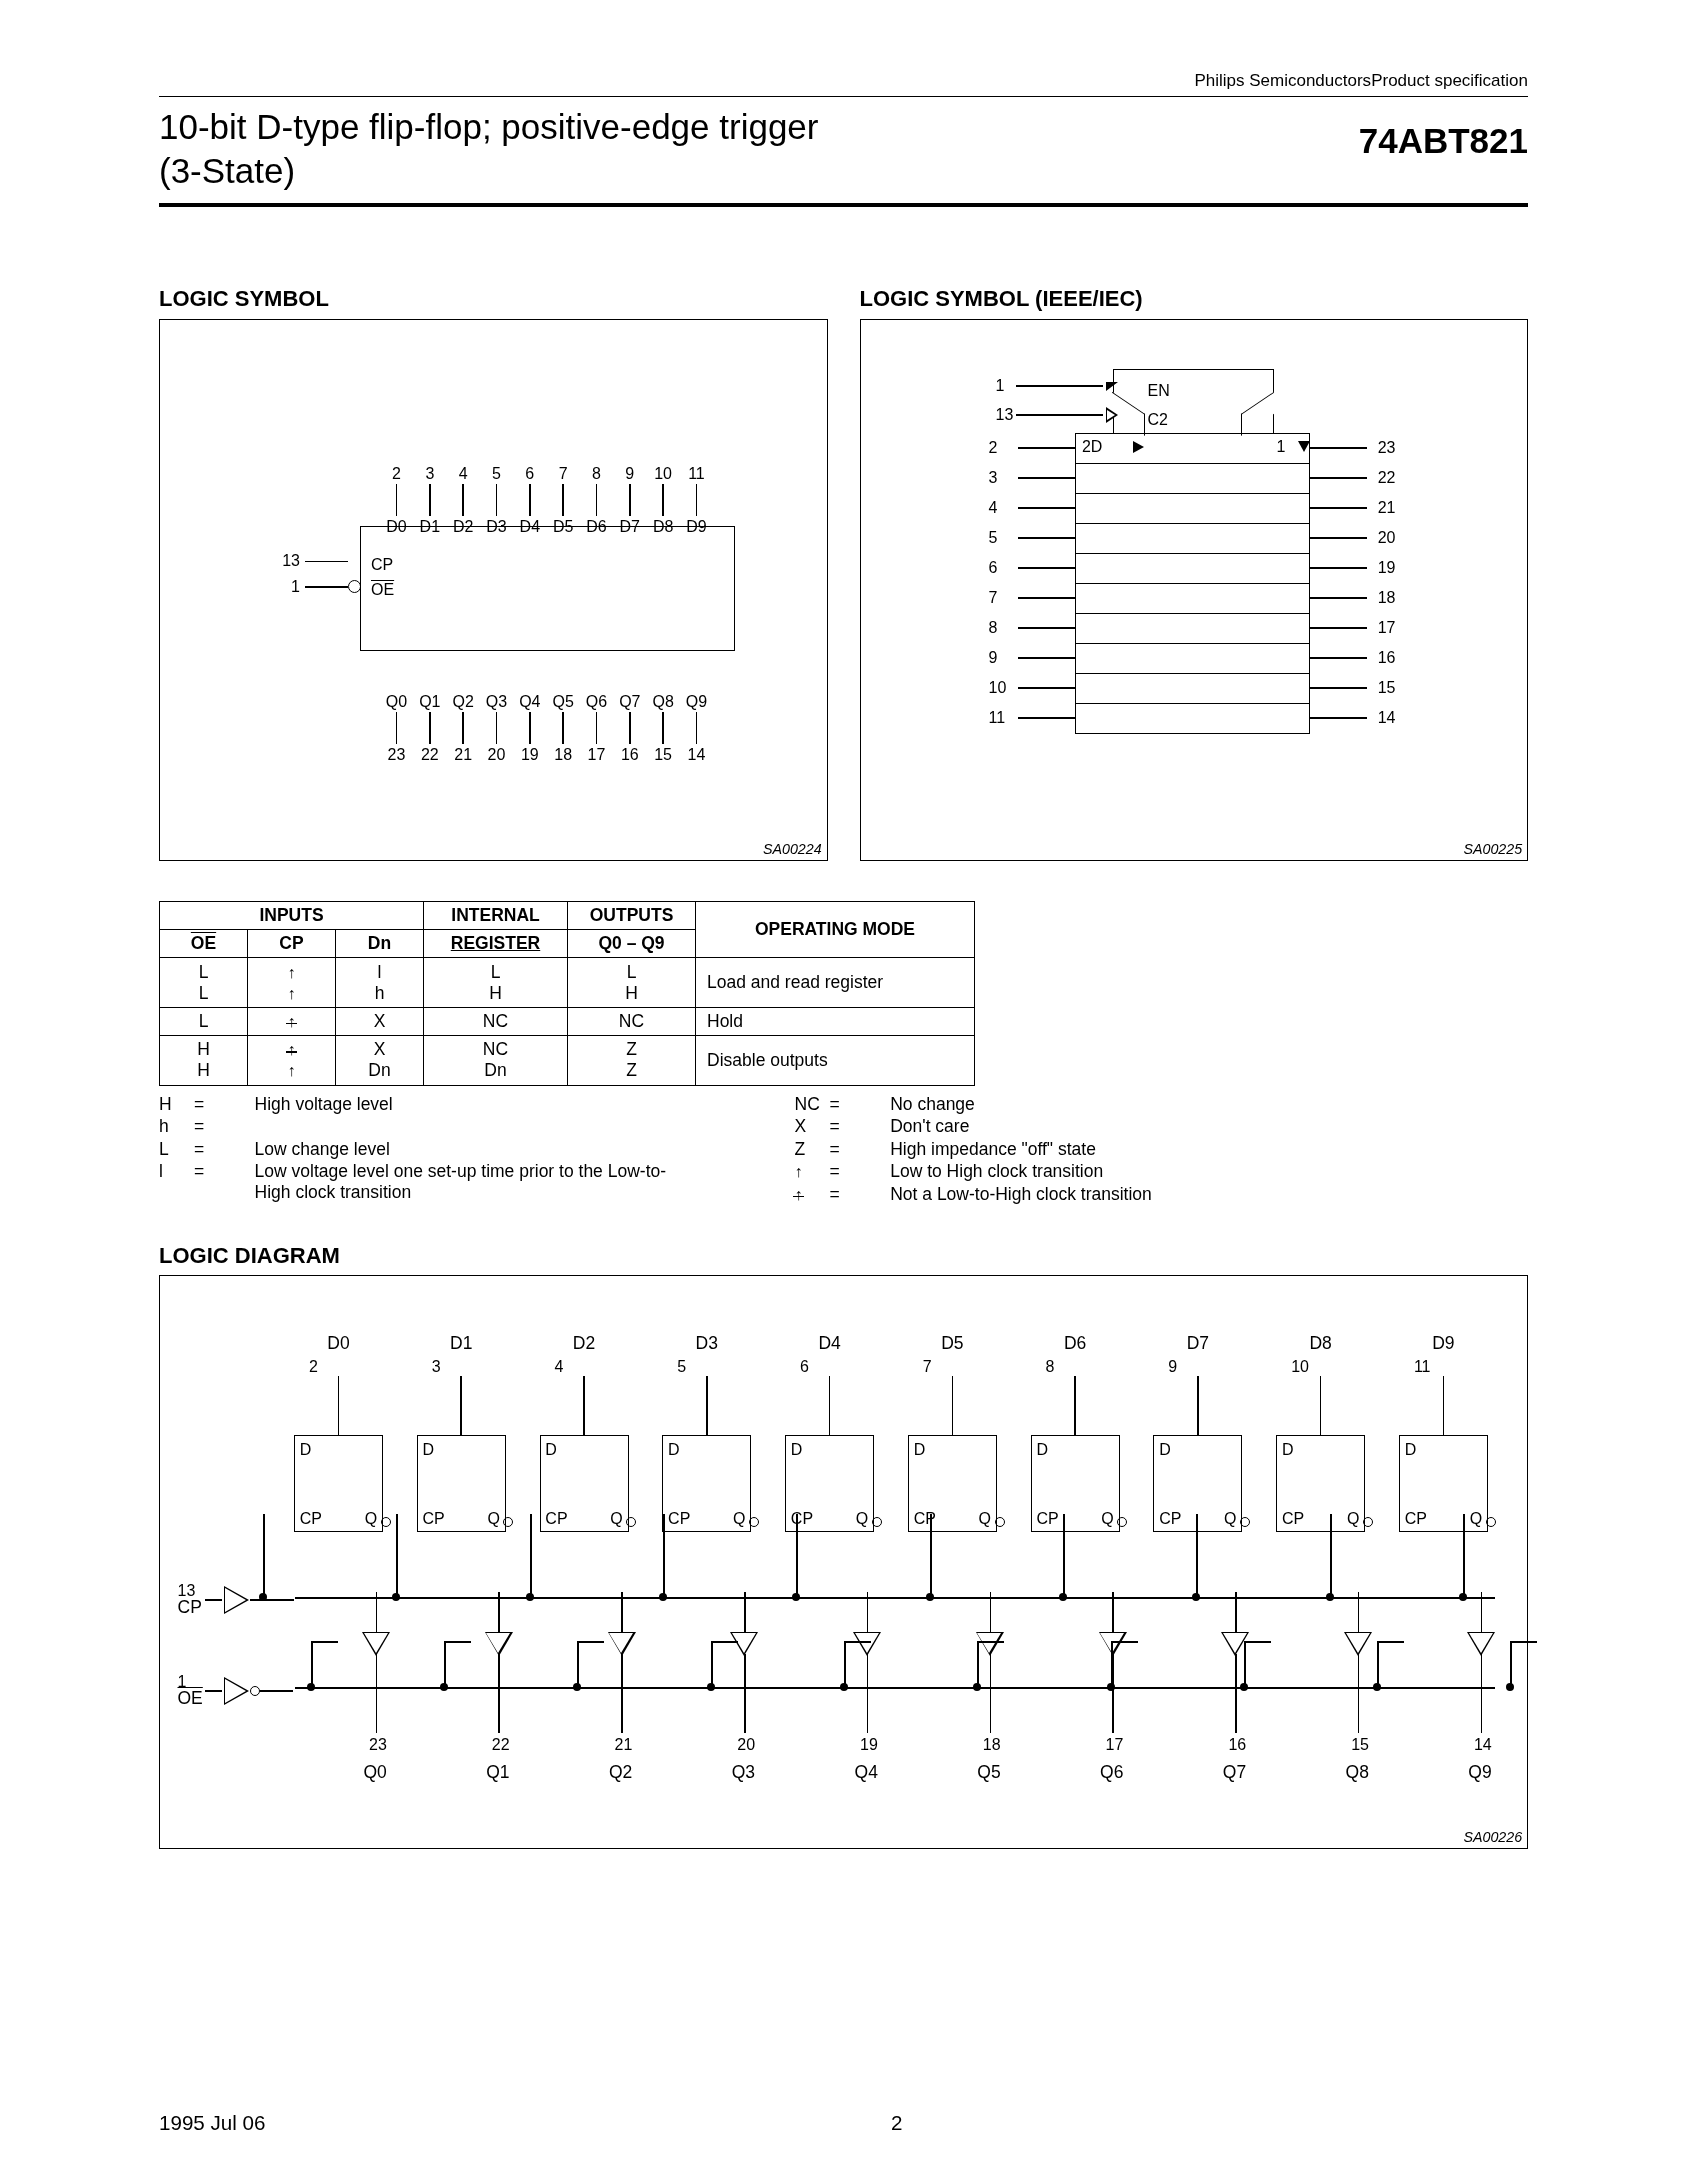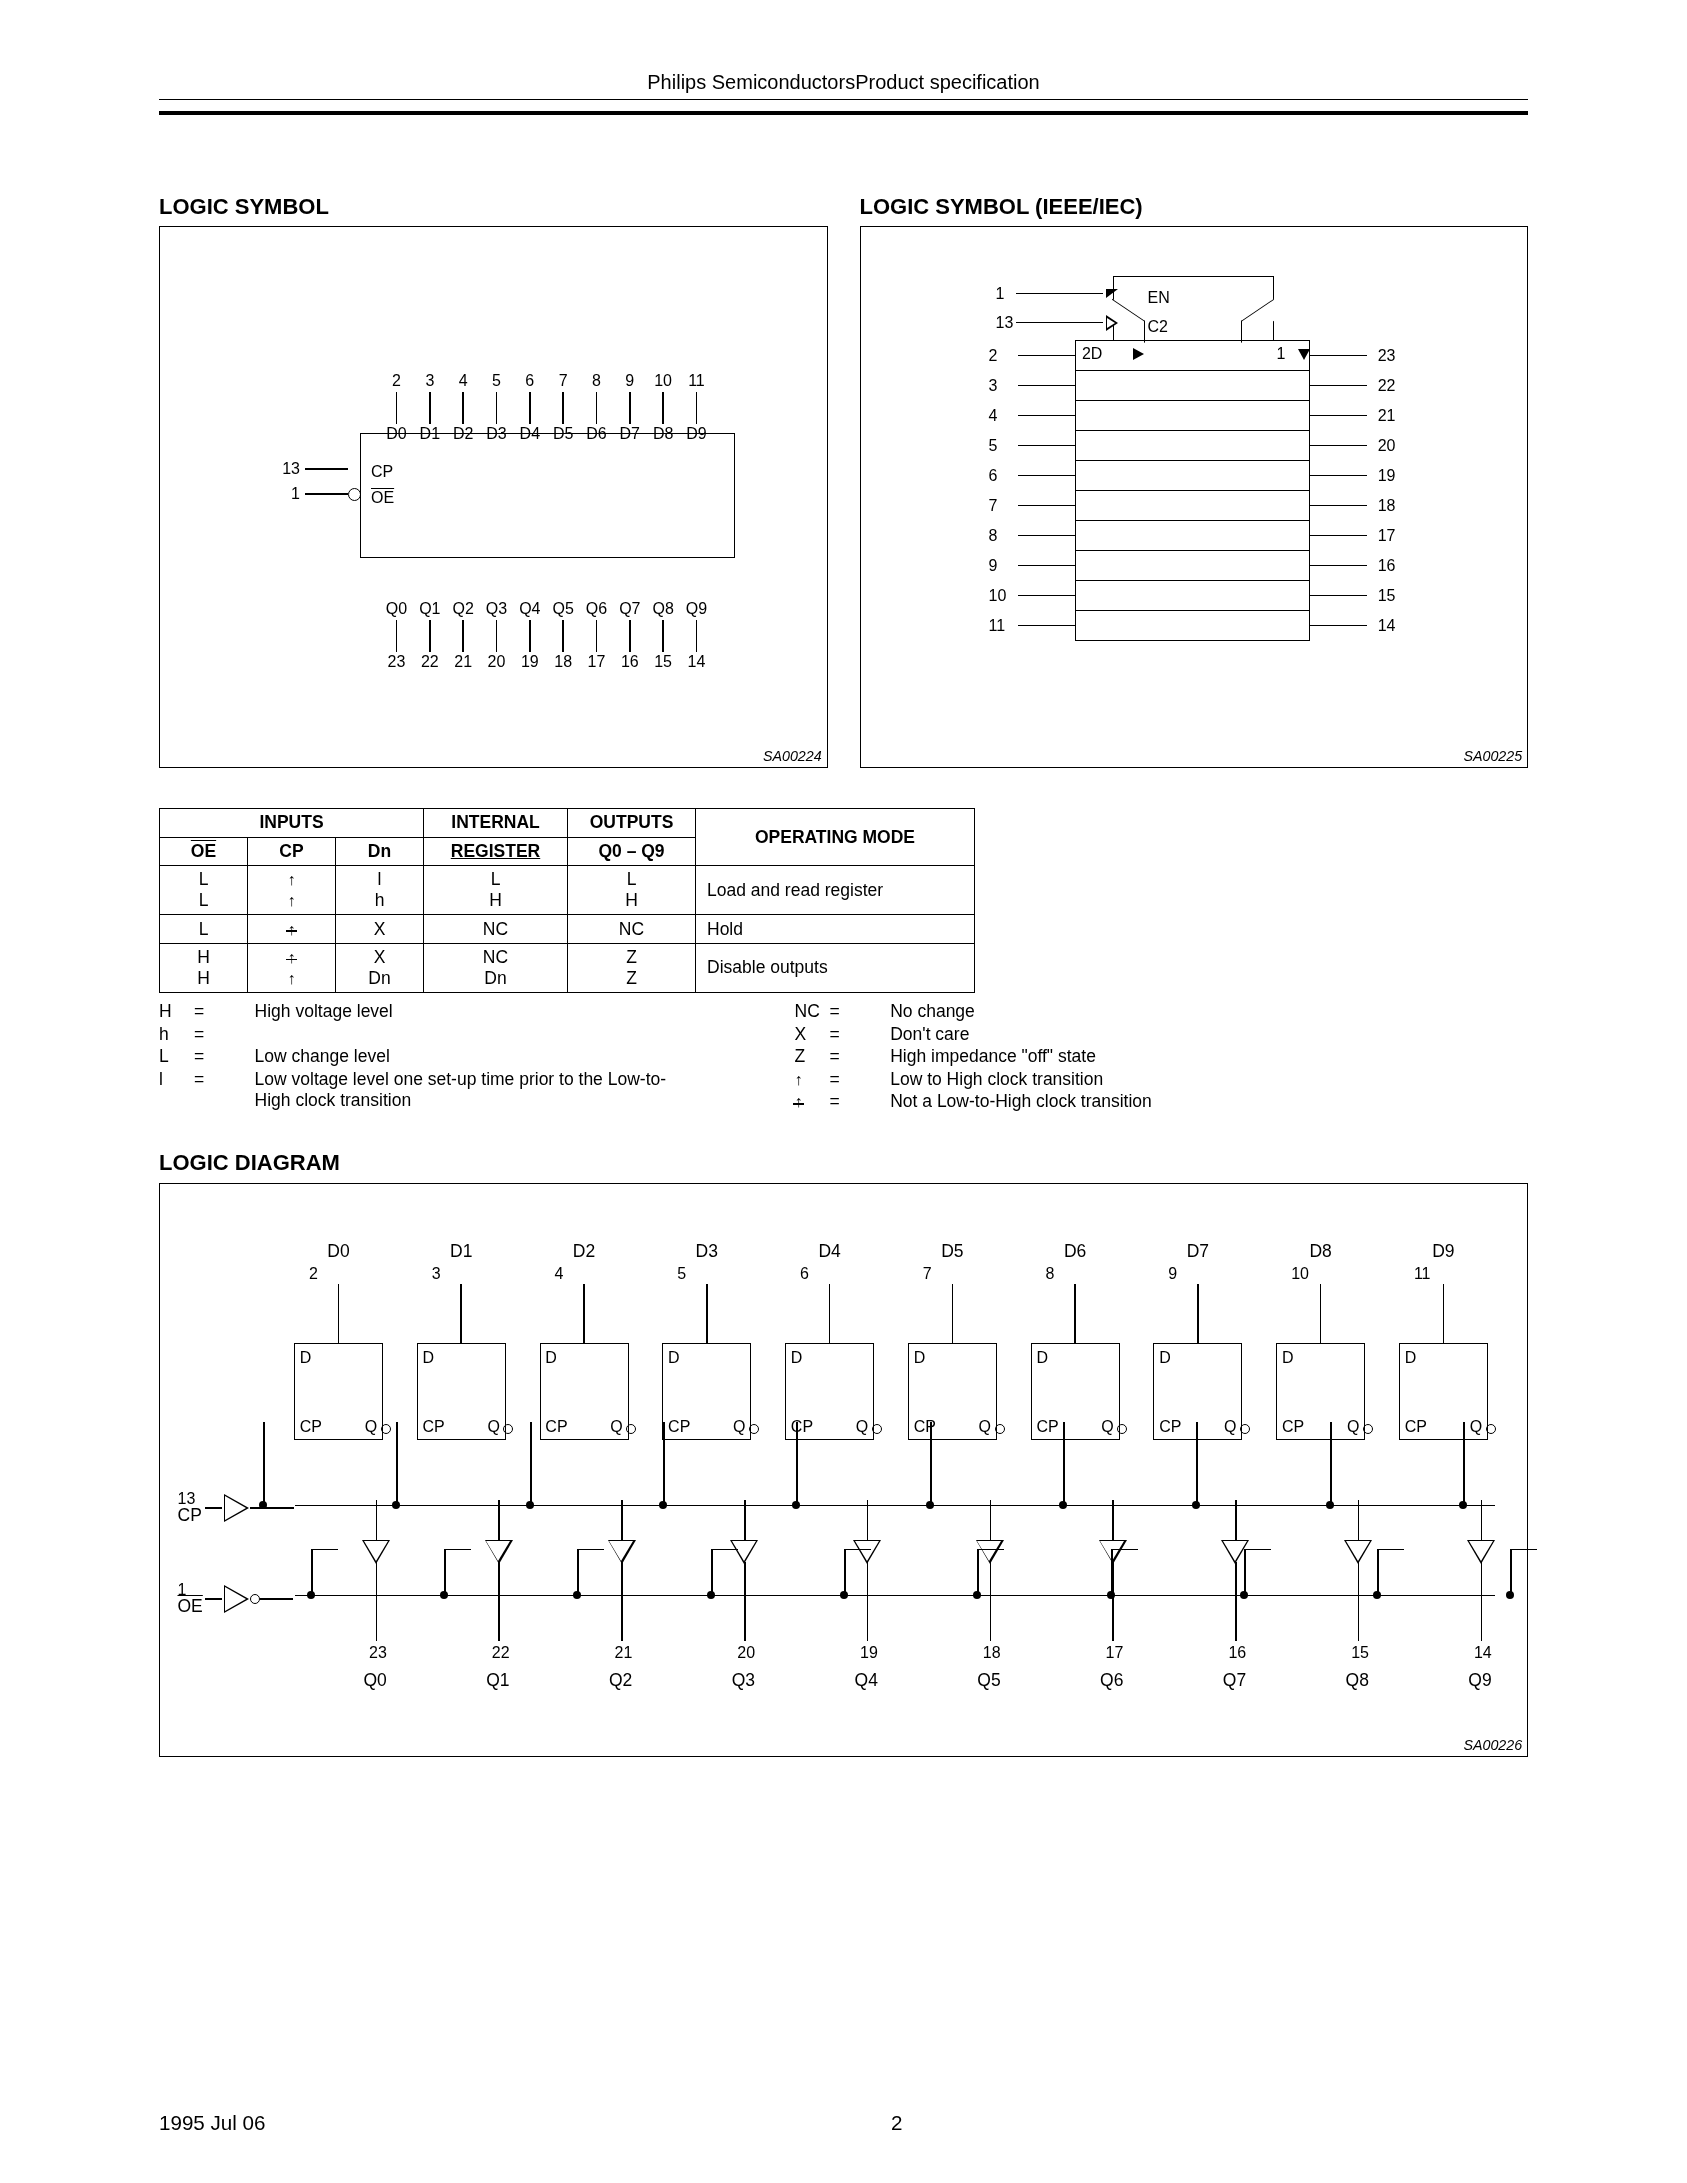--- a/index.html
+++ b/index.html
@@ -5,21 +5,21 @@
   body {
     margin:0; padding:0; background:#fff;
     font-family: Arial, Helvetica, sans-serif;
     width:1687px; height:2183px;
     box-sizing:border-box;
   }
   .page {
     padding: 71px 159px 48px 159px;
     position:relative; height:2183px; box-sizing:border-box;
   }
-  .top-line { display:flex; justify-content:center; font-size:20px; }
+  .top-line { display:flex; justify-content:flex-end; font-size:17px; }
   .hr { border:none; border-top:1.6px solid #000; margin:4.8px 0 0 0; }
   .hr-thick { border:none; border-top:4px solid #000; margin:11px 0 0 0; }
   .title-row { display:flex; justify-content:space-between; align-items:flex-start; margin-top:8px; }
   .title-left { font-size:35px; line-height:1.25; }
   .title-right { font-size:35px; font-weight:bold; padding-top:16px; }
   .sec-head { font-size:22px; font-weight:bold; margin:0 0 6.4px 0; }
   .two-col { display:flex; gap:32px; margin-top:79px; }
   .col { flex:1 1 0; }
   .diagram-box {
     border:1.6px solid #000; position:relative; height:540px;
@@ -143,20 +143,27 @@
 </head>
 <body>
 
 <div class="page">
 
   <div class="top-line">
     <span>Philips Semiconductors</span>
     <span>Product specification</span>
   </div>
   <hr class="hr">
+  <div class="title-row">
+    <div class="title-left">
+      <span>10-bit D-type flip-flop; positive-edge trigger</span><br>
+      <span>(3-State)</span>
+    </div>
+    <div class="title-right">74ABT821</div>
+  </div>
   <hr class="hr-thick">
 
   <div class="two-col">
 
     <div class="col">
       <div class="sec-head">LOGIC SYMBOL</div>
       <div class="diagram-box" id="ls1">
         <div class="ls1-body"></div>
         <div class="ls1-toppins" id="ls1-top">
             <div class="ls1-pin-col">

